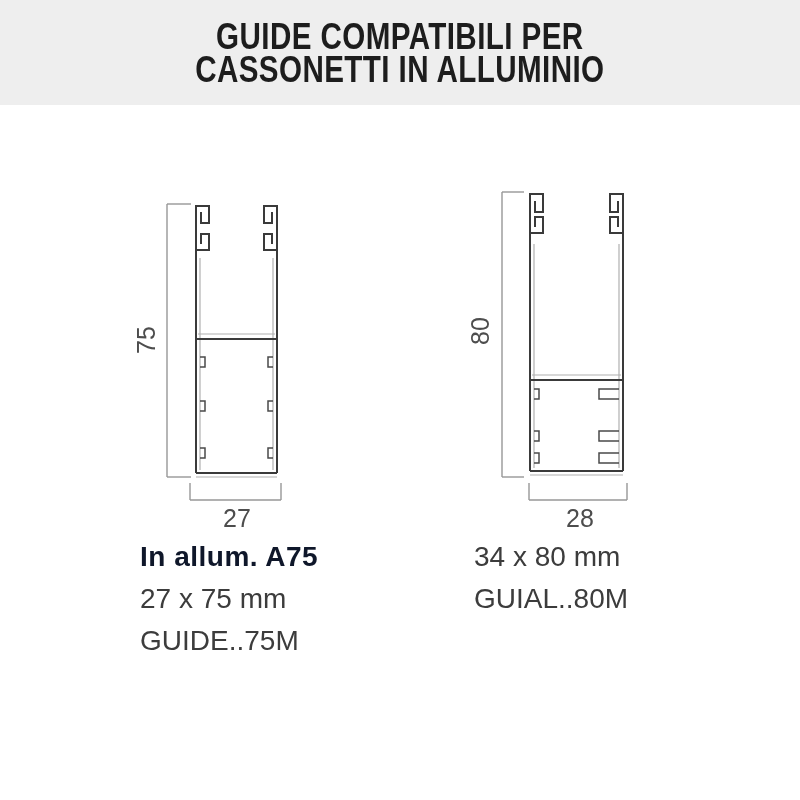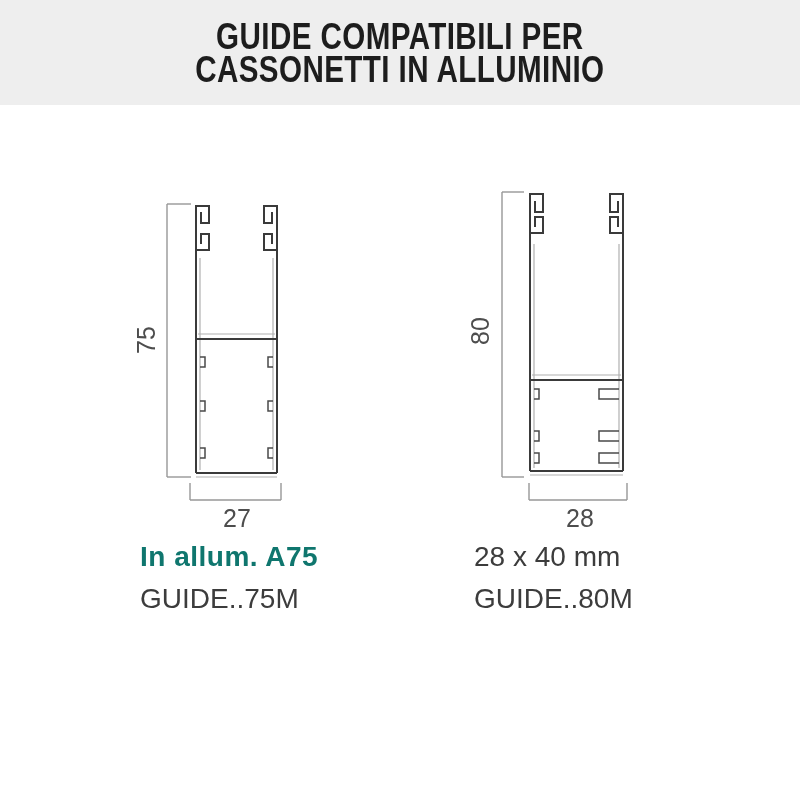--- a/index.html
+++ b/index.html
@@ -49,21 +49,21 @@
     position: absolute;
     top: 543px;
     color: #3c3c3c;
     font-size: 28px;
     line-height: 28px;
   }
   .product-block.left  { left: 140px; }
   .product-block.right { left: 474px; }
   .product-title {
     font-weight: 700;
-    color: #0f766e;
+    color: #0f172a;
     letter-spacing: 0.5px;
     margin-bottom: 14px;
   }
   .product-size { margin-bottom: 14px; }
   .product-code { }
 </style>
 </head>
 <body>
 
 <div class="canvas">
@@ -165,21 +165,22 @@
         <path d="M529,483 V500"></path>
         <path d="M627,483 V500"></path>
         <path d="M529,500 H627"></path>
       </g>
       <text x="580" y="527" text-anchor="middle">28</text>
     </g>
   </svg>
 
   <div class="product-block left">
     <div class="product-title">In allum. A75</div>
+    <div class="product-size">27 x 75 mm</div>
     <div class="product-code">GUIDE..75M</div>
   </div>
 
   <div class="product-block right">
-    <div class="product-size">28 x 40 mm</div>
-    <div class="product-code">GUIDE..80M</div>
+    <div class="product-size">34 x 80 mm</div>
+    <div class="product-code">GUIAL..80M</div>
   </div>
 
 </div>
 
 </body></html>

